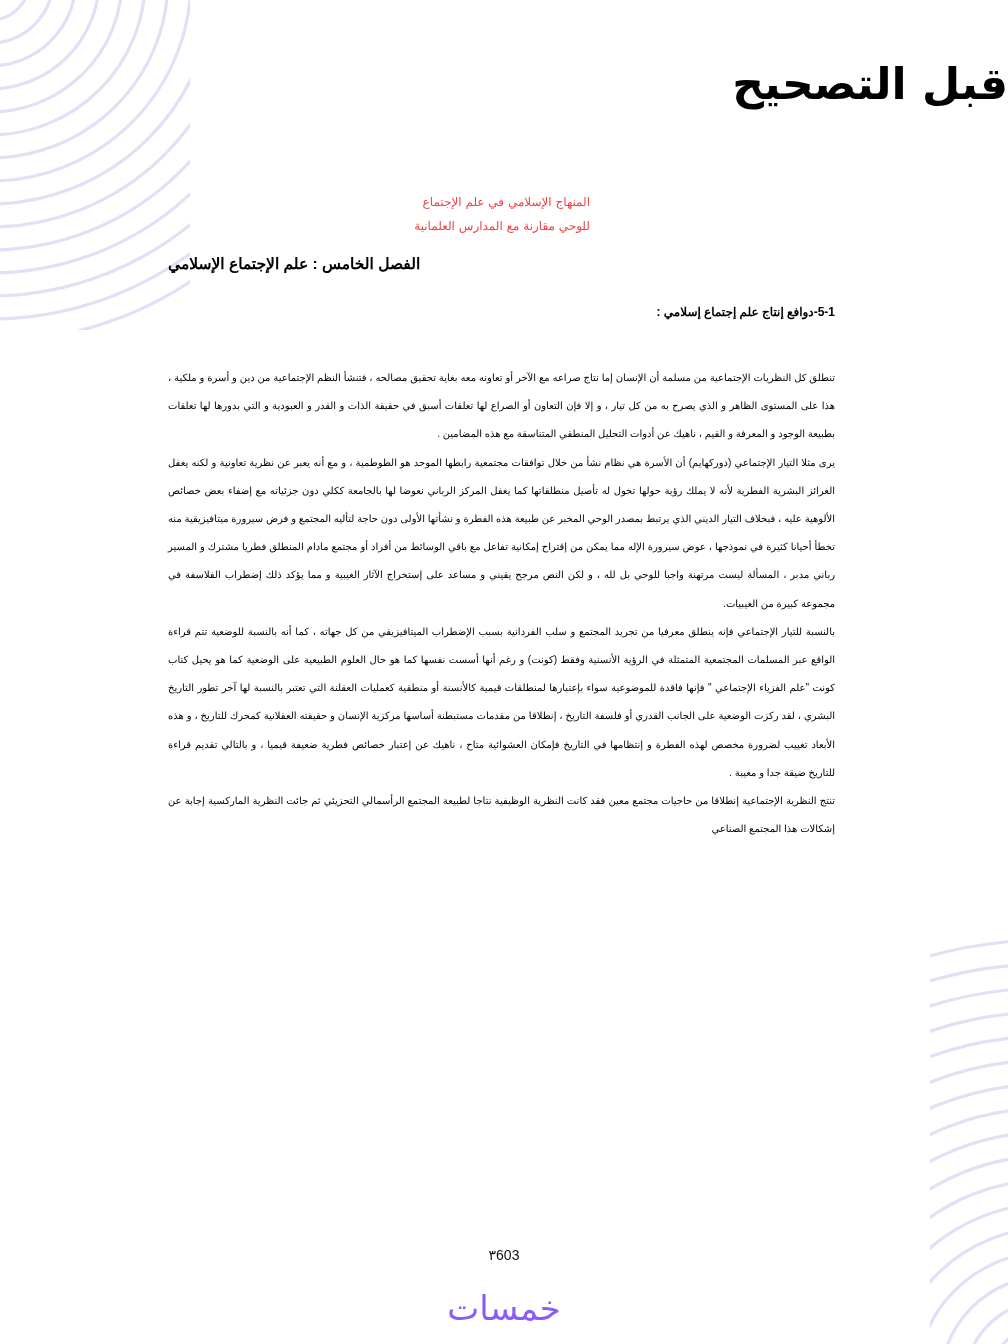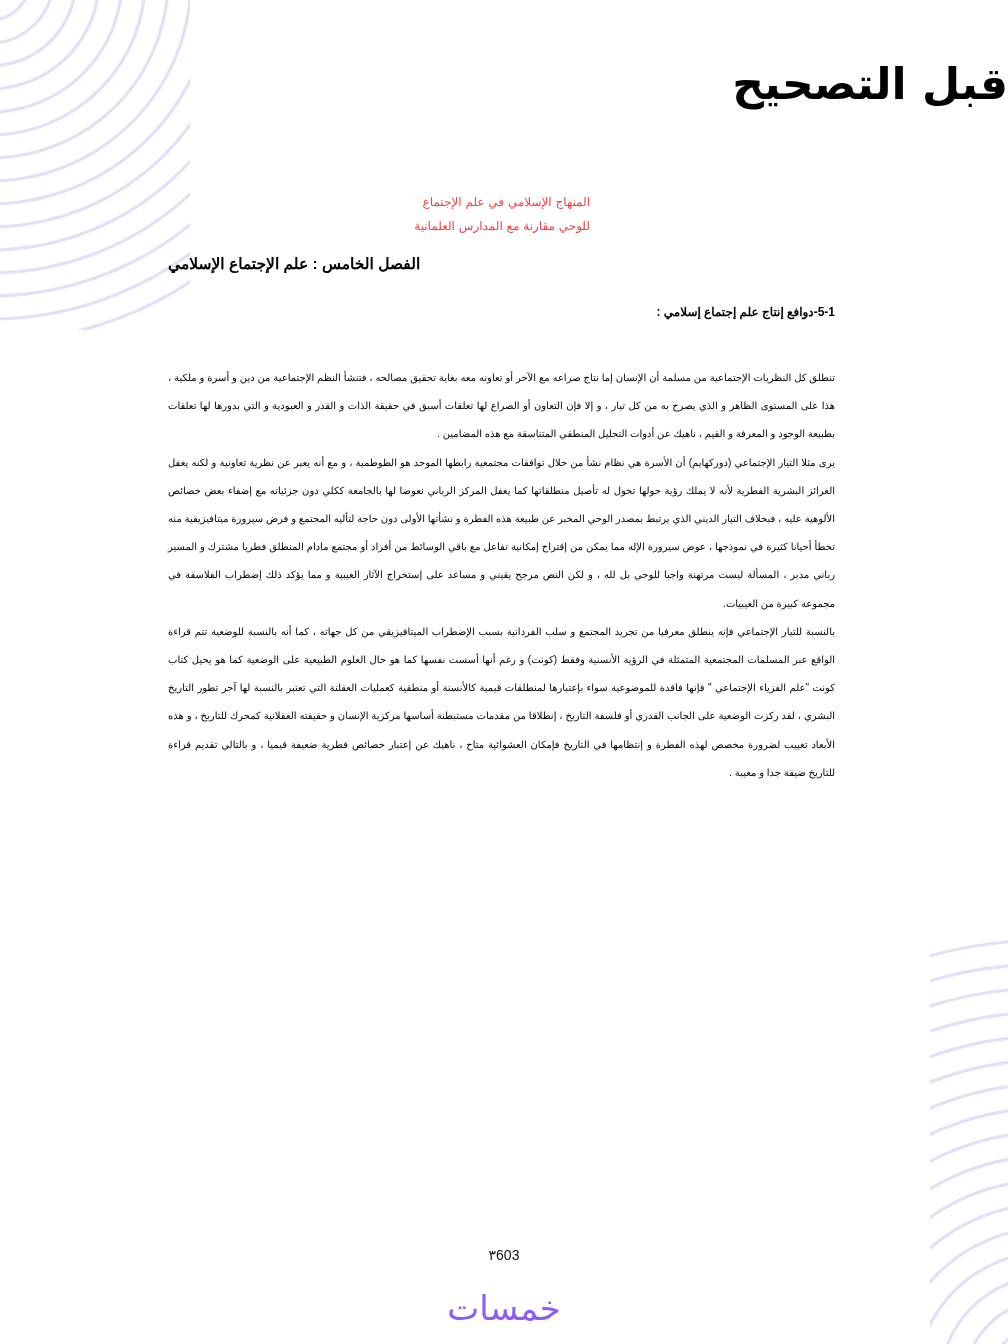--- a/index.html
+++ b/index.html
@@ -97,16 +97,17 @@
   <div>للوحي مقارنة مع المدارس العلمانية</div>
 </div>
 
 <div class="doc chapter">الفصل الخامس : علم الإجتماع الإسلامي</div>
 <div class="doc section">5-1-دوافع إنتاج علم إجتماع إسلامي :</div>
 
 <div class="doc body-text">
   <p>تنطلق كل النظريات الإجتماعية من مسلمة أن الإنسان إما نتاج صراعه مع الآخر أو تعاونه معه بغاية تحقيق مصالحه ، فتنشأ النظم الإجتماعية من دين و أسرة و ملكية ، هذا على المستوى الظاهر و الذي يصرح به من كل تيار ، و إلا فإن التعاون أو الصراع لها تعلقات أسبق في حقيقة الذات و القدر و العبودية و التي بدورها لها تعلقات بطبيعة الوجود و المعرفة و القيم ، ناهيك عن أدوات التحليل المنطقي المتناسقة مع هذه المضامين .</p>
   <p>يرى مثلا التيار الإجتماعي (دوركهايم) أن الأسرة هي نظام نشأ من خلال توافقات مجتمعية رابطها الموحد هو الطوطمية ، و مع أنه يعبر عن نظرية تعاونية و لكنه يغفل الغرائز البشرية الفطرية لأنه لا يملك رؤية حولها تخول له تأصيل منطلقاتها كما يغفل المركز الرباني نعوضا لها بالجامعة ككلي دون جزئياته مع إضفاء بعض خصائص الألوهية عليه ، فبخلاف التيار الديني الذي يرتبط بمصدر الوحي المخبر عن طبيعة هذه الفطرة و نشأتها الأولى دون حاجة لتأليه المجتمع و فرض سيرورة ميتافيزيقية منه تخطأ أحيانا كثيرة في نموذجها ، عوض سيرورة الإله مما يمكن من إقتراح إمكانية تفاعل مع باقي الوسائط من أفراد أو مجتمع مادام المنطلق فطريا مشترك و المسير رباني مدبر ، المسألة ليست مرتهنة واجبا للوحي بل لله ، و لكن النص مرجح يقيني و مساعد على إستخراج الآثار الغيبية و مما يؤكد ذلك إضطراب الفلاسفة في مجموعة كبيرة من الغيبيات.</p>
   <p>بالنسبة للتيار الإجتماعي فإنه ينطلق معرفيا من تجريد المجتمع و سلب الفردانية بسبب الإضطراب الميتافيزيقي من كل جهاته ، كما أنه بالنسبة للوضعية تتم قراءة الواقع عبر المسلمات المجتمعية المتمثلة في الرؤية الأنسنية وفقط (كونت) و رغم أنها أسست نفسها كما هو حال العلوم الطبيعية على الوضعية كما هو يحيل كتاب كونت "علم الفزياء الإجتماعي " فإنها فاقدة للموضوعية سواء بإعتبارها لمنطلقات قيمية كالأنسنة أو منطقية كعمليات العقلنة التي تعتبر بالنسبة لها آخر تطور التاريخ البشري ، لقد ركزت الوضعية على الجانب القدري أو فلسفة التاريخ ، إنطلاقا من مقدمات مستبطنة أساسها مركزية الإنسان و حقيقته العقلانية كمحرك للتاريخ ، و هذه الأبعاد تغييب لضرورة مخصص لهذه الفطرة و إنتظامها في التاريخ فإمكان العشوائية متاح ، ناهيك عن إعتبار خصائص فطرية ضعيفة قيميا ، و بالتالي تقديم قراءة للتاريخ ضيقة جدا و مغيبة .</p>
+  <p>تنتج النظرية الإجتماعية إنطلاقا من حاجيات مجتمع معين فقد كانت النظرية الوظيفية نتاجا لطبيعة المجتمع الرأسمالي التحزيئي ثم جائت النظرية الماركسية إجابة عن إشكالات هذا المجتمع الصناعي</p>
 </div>
 
 <div class="page-number">٣603</div>
 <div class="watermark">خمسات</div>
 
 </body></html>

